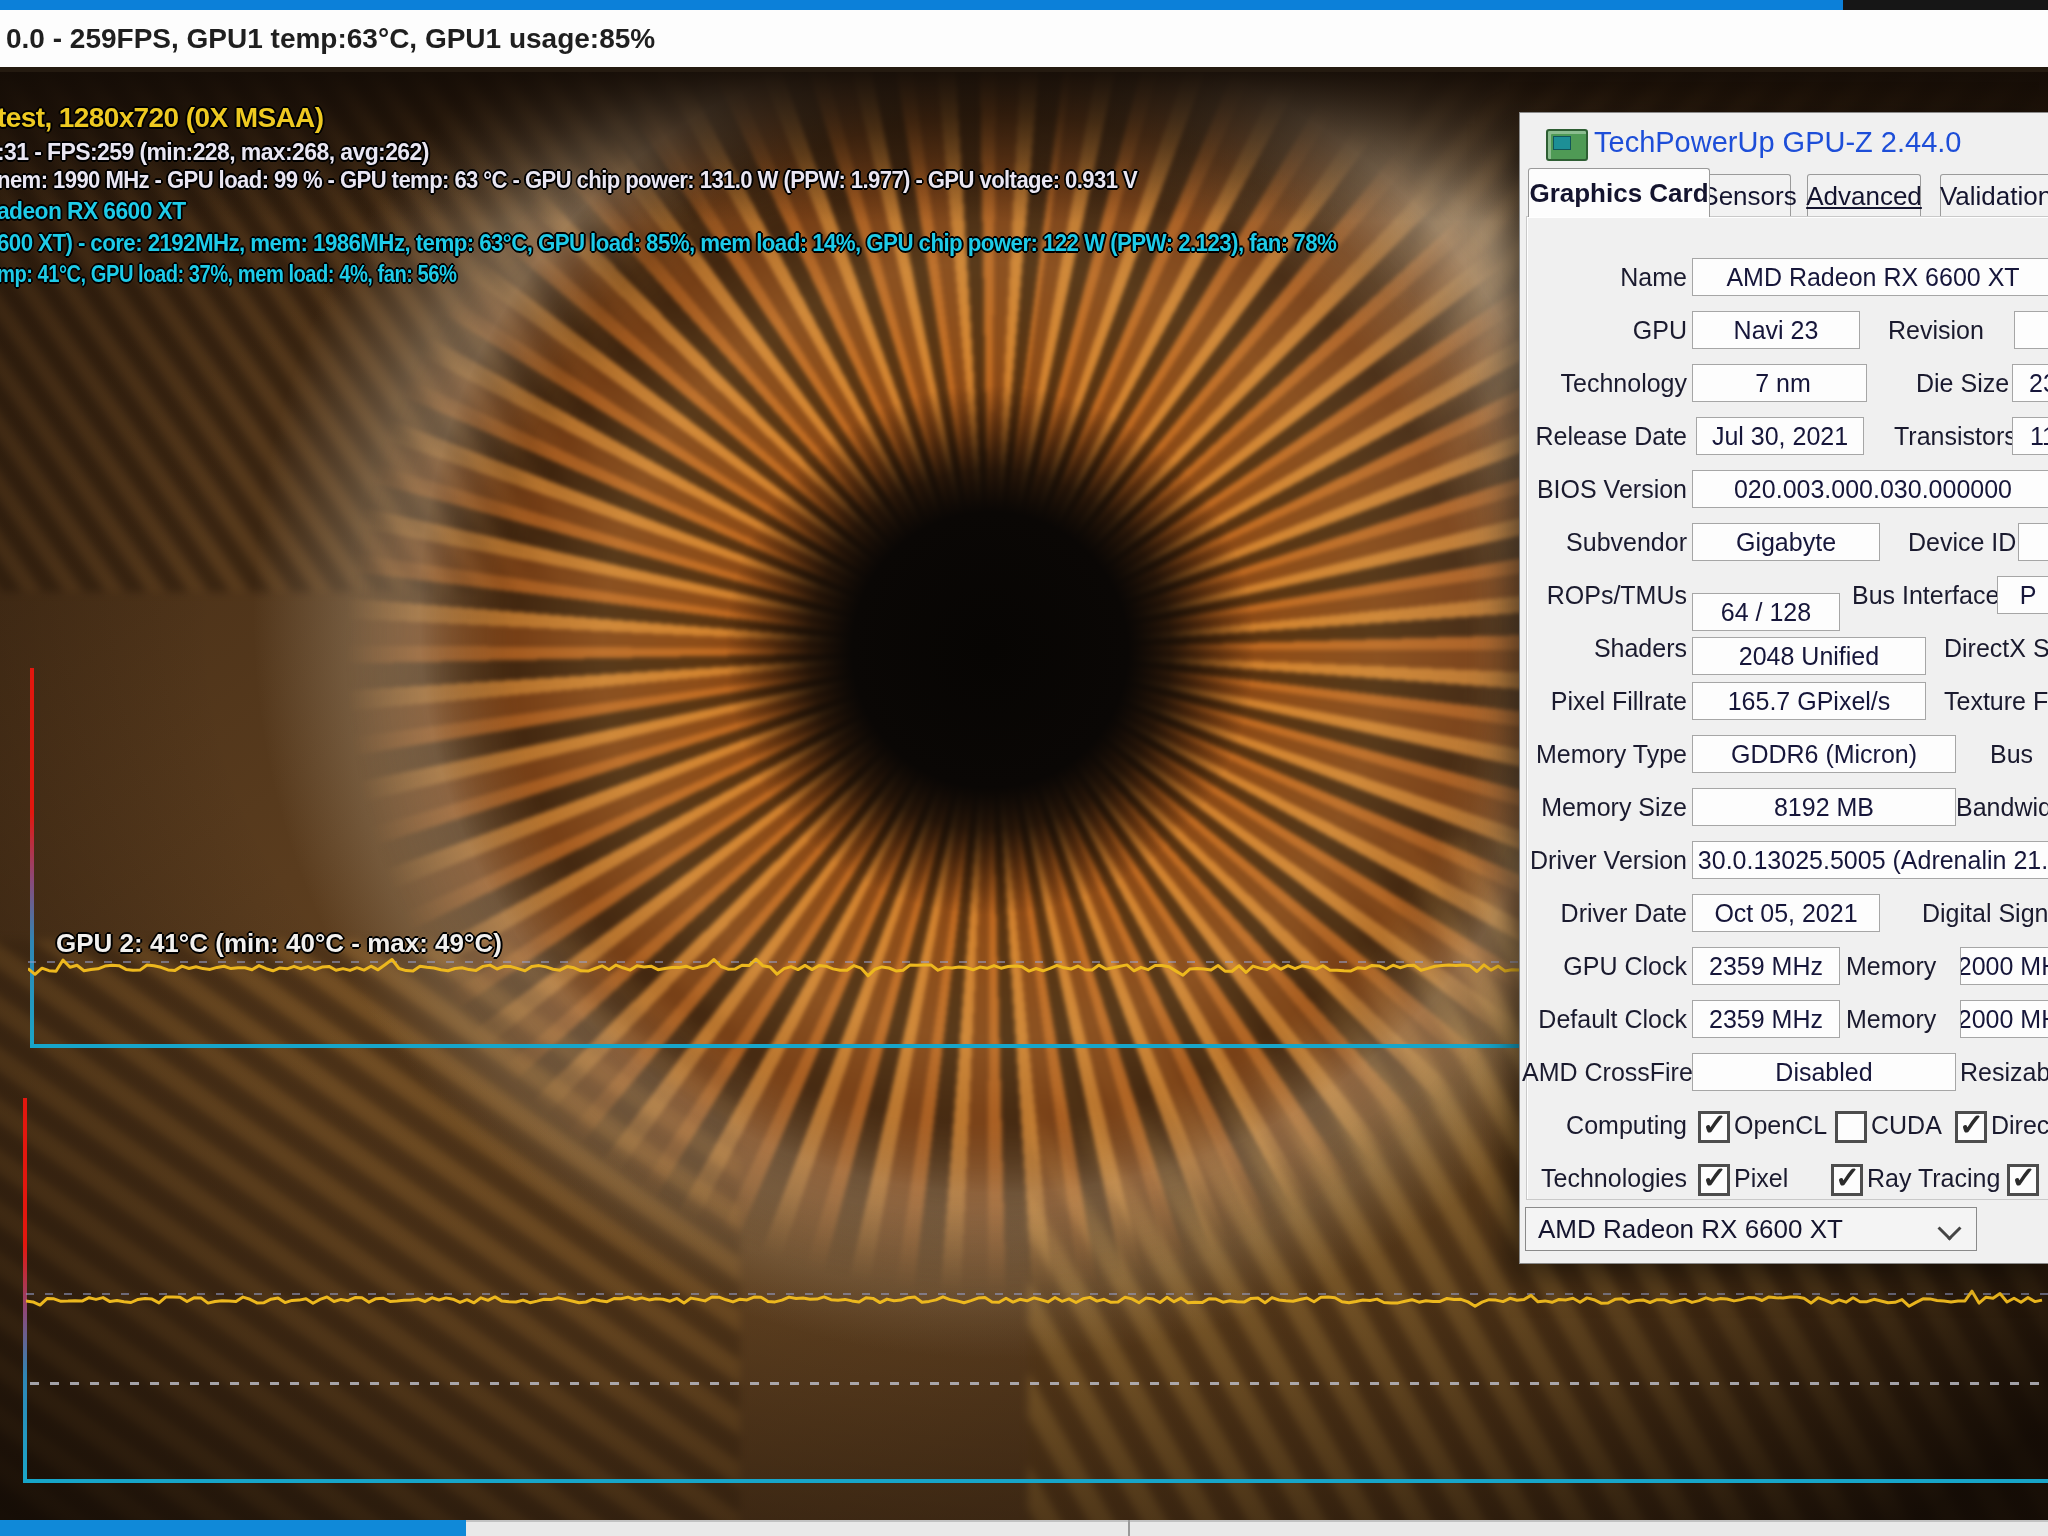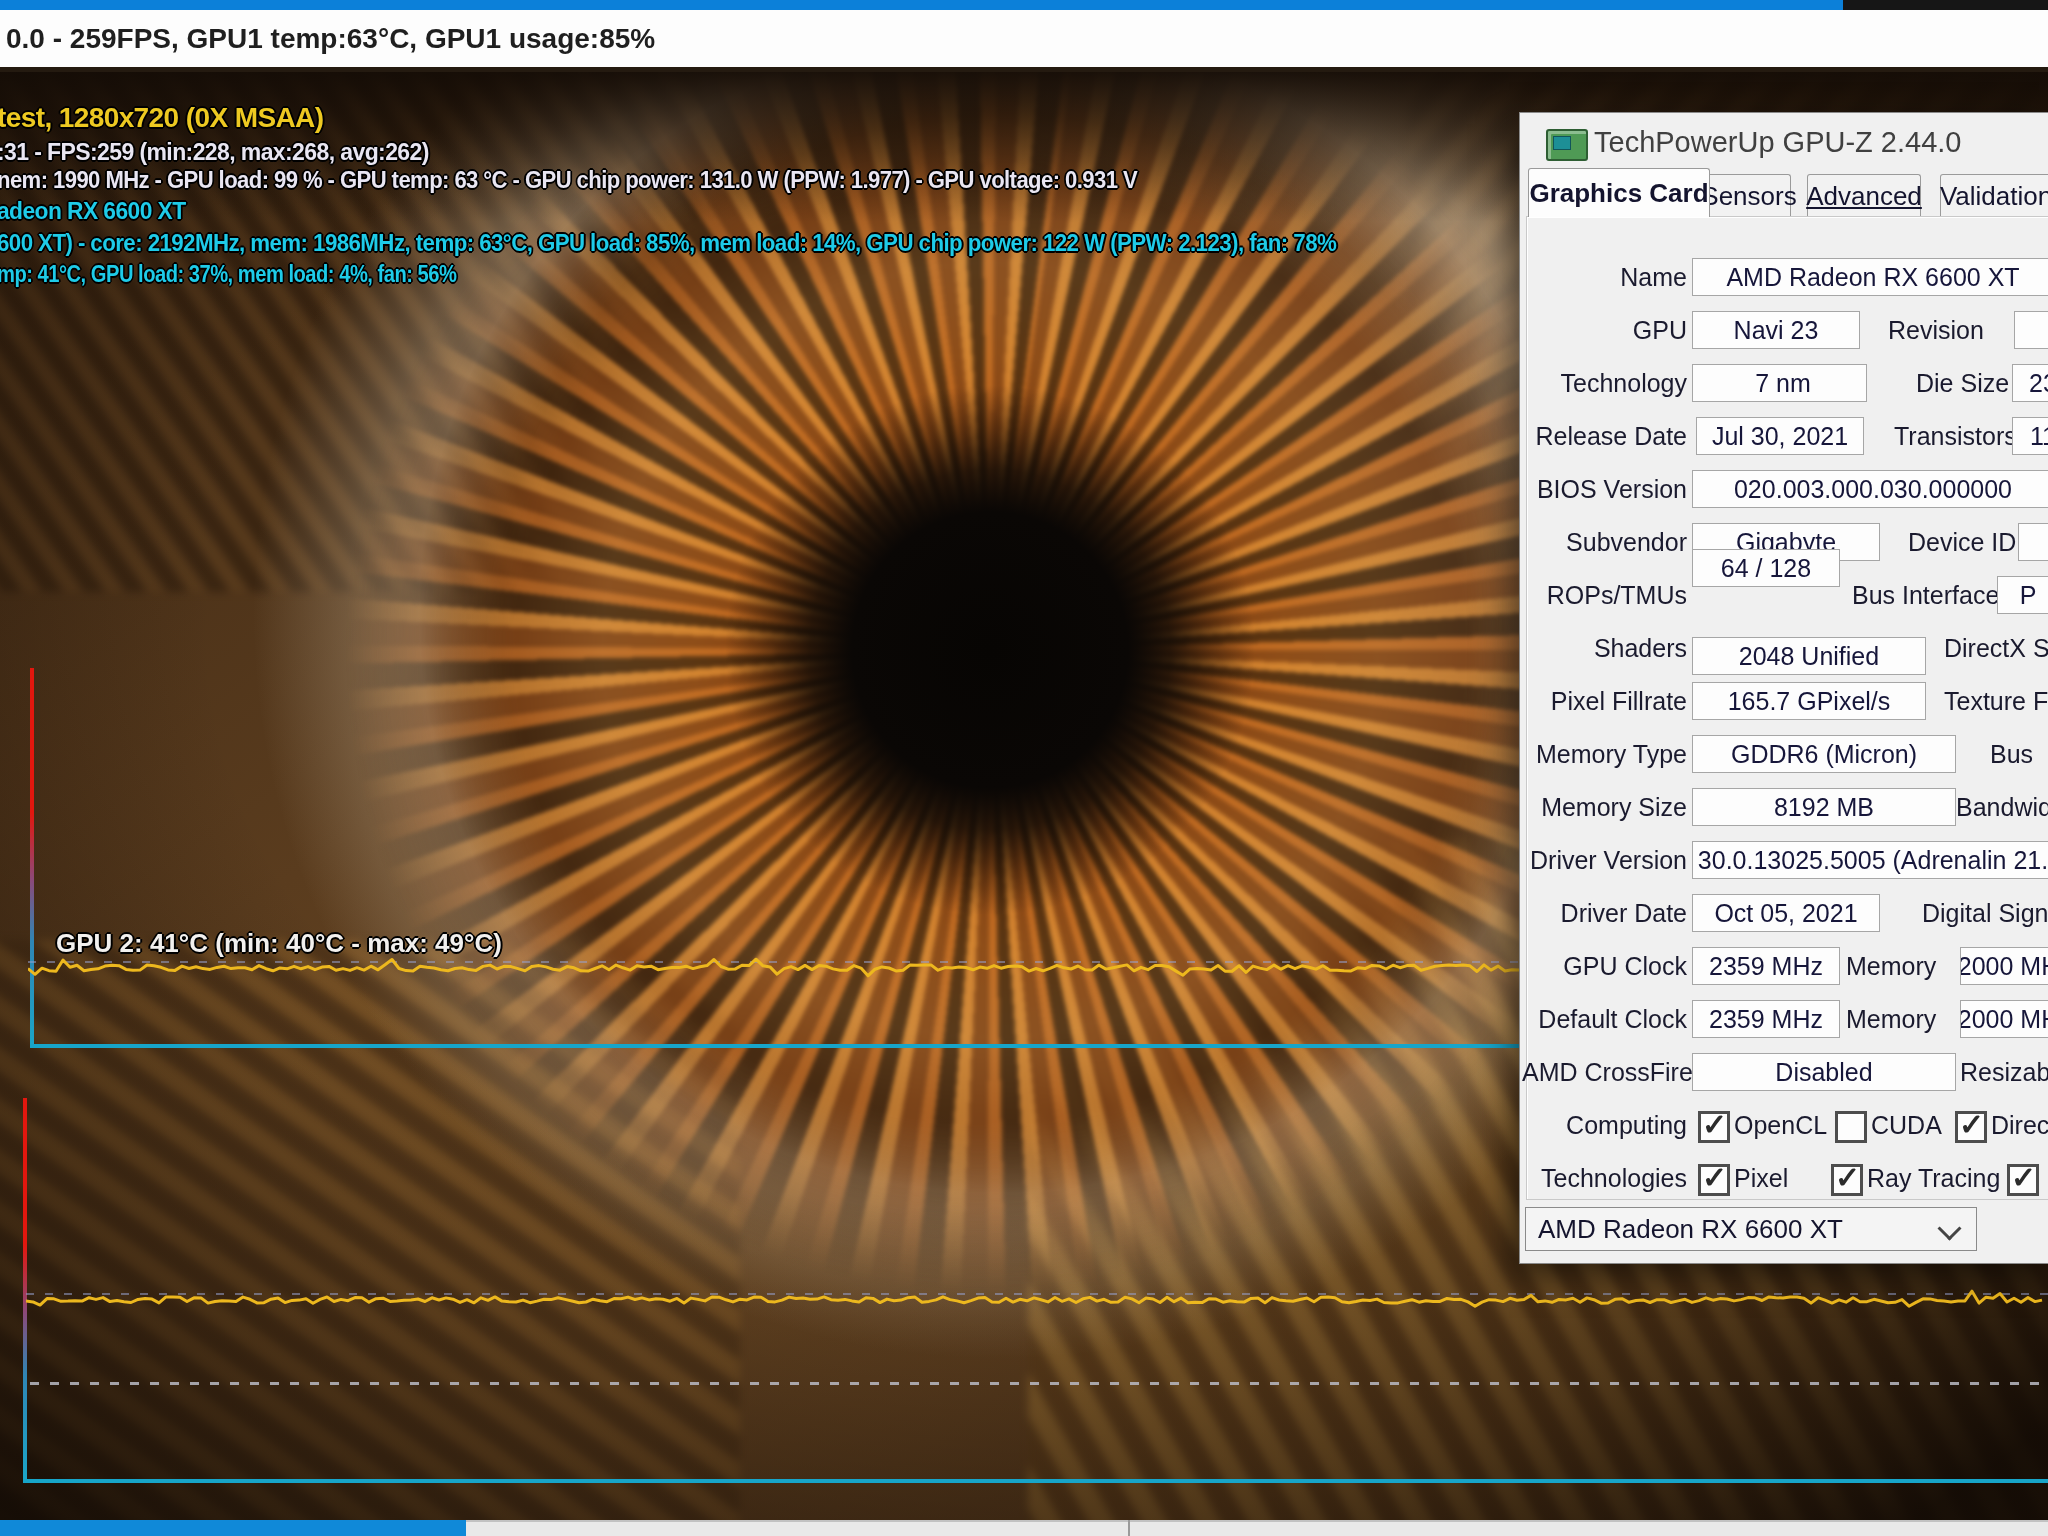--- a/index.html
+++ b/index.html
@@ -55,21 +55,21 @@
   .line-dashed{position:absolute;height:3px;opacity:.85;
      background:repeating-linear-gradient(90deg,#b9bac4 0 9px,rgba(0,0,0,0) 9px 20px);}
   .graph-label{position:absolute;font-size:26px;font-weight:bold;color:#f2f0ee;white-space:nowrap;
      text-shadow:-2px 0 0 #000,2px 0 0 #000,0 -2px 0 #000,0 2px 0 #000,1px 1px 0 #000,-1px -1px 0 #000;}
   .noisy{position:absolute;}
 
   
   .gpuz{position:absolute;left:1519px;top:112px;width:529px;height:1150px;background:#f0f0f0;
         border:1px solid #8a8a8a;border-right:none;box-shadow:-10px 12px 28px rgba(0,0,0,.5);overflow:hidden;}
   .gpuz-titlebar{position:absolute;left:0;top:0;width:529px;height:56px;background:#f0f0f0;}
-  .gpuz-title{position:absolute;left:74px;top:13px;font-size:29px;color:#404040;white-space:nowrap;}
+  .gpuz-title{position:absolute;left:74px;top:13px;font-size:29px;color:#1d4ed8;white-space:nowrap;}
   .gpuz-icon{position:absolute;left:26px;top:16px;width:38px;height:28px;background:#4f9a55;
      border:2px solid #2e5e33;border-radius:3px;box-shadow:inset 3px 3px 0 rgba(255,255,255,.35);}
   .gpuz-icon:after{content:"";position:absolute;left:5px;top:5px;width:16px;height:12px;background:#1d8f96;border:1px solid #11555a;}
   .tabs{position:absolute;left:0;top:56px;width:529px;height:48px;}
   .tab{position:absolute;bottom:0;height:42px;background:#f2f2f2;border:1px solid #9a9a9a;border-bottom:none;
        border-radius:3px 3px 0 0;font-size:26px;color:#14142e;display:flex;align-items:center;justify-content:center;}
   .tab.active{height:48px;background:#fdfdfd;font-weight:bold;z-index:2;}
   .tab-page{position:absolute;left:6px;top:103px;width:530px;height:982px;border:1px solid #c9c9c9;
             box-shadow:inset 1px 1px 0 #fff;background:#f0f0f0;}
   .g-label{position:absolute;width:165px;left:2px;text-align:right;font-size:25px;color:#1a1a2e;
@@ -169,21 +169,21 @@
         <div class="g-field" style="left: 176px; top: 304px; width: 166px;">Jul 30, 2021</div>
         <div class="g-label2" style="left: 374px; top: 304px;">Transistors</div>
         <div class="g-field" style="left: 492px; top: 304px; width: 60px;">11</div>
         <div class="g-label" style="top: 357px;">BIOS Version</div>
         <div class="g-field" style="left: 172px; top: 357px; width: 360px;">020.003.000.030.000000</div>
         <div class="g-label" style="top: 410px;">Subvendor</div>
         <div class="g-field" style="left: 172px; top: 410px; width: 186px;">Gigabyte</div>
         <div class="g-label2" style="left: 388px; top: 410px;">Device ID</div>
         <div class="g-field" style="left: 498px; top: 410px; width: 60px;"></div>
         <div class="g-label" style="top: 463px;">ROPs/TMUs</div>
-        <div class="g-field" style="left: 172px; top: 436px; width: 146px;">64 / 128</div>
+        <div class="g-field" style="left: 172px; top: 480px; width: 146px;">64 / 128</div>
         <div class="g-label2" style="left: 332px; top: 463px;">Bus Interface</div>
         <div class="g-field" style="left: 477px; top: 463px; width: 60px;">P</div>
         <div class="g-label" style="top: 516px;">Shaders</div>
         <div class="g-field" style="left: 172px; top: 524px; width: 232px;">2048 Unified</div>
         <div class="g-label2" style="left: 424px; top: 516px;">DirectX S</div>
         <div class="g-label" style="top: 569px;">Pixel Fillrate</div>
         <div class="g-field" style="left: 172px; top: 569px; width: 232px;">165.7 GPixel/s</div>
         <div class="g-label2" style="left: 424px; top: 569px;">Texture Fillra</div>
         <div class="g-label" style="top: 622px;">Memory Type</div>
         <div class="g-field" style="left: 172px; top: 622px; width: 262px;">GDDR6 (Micron)</div>

